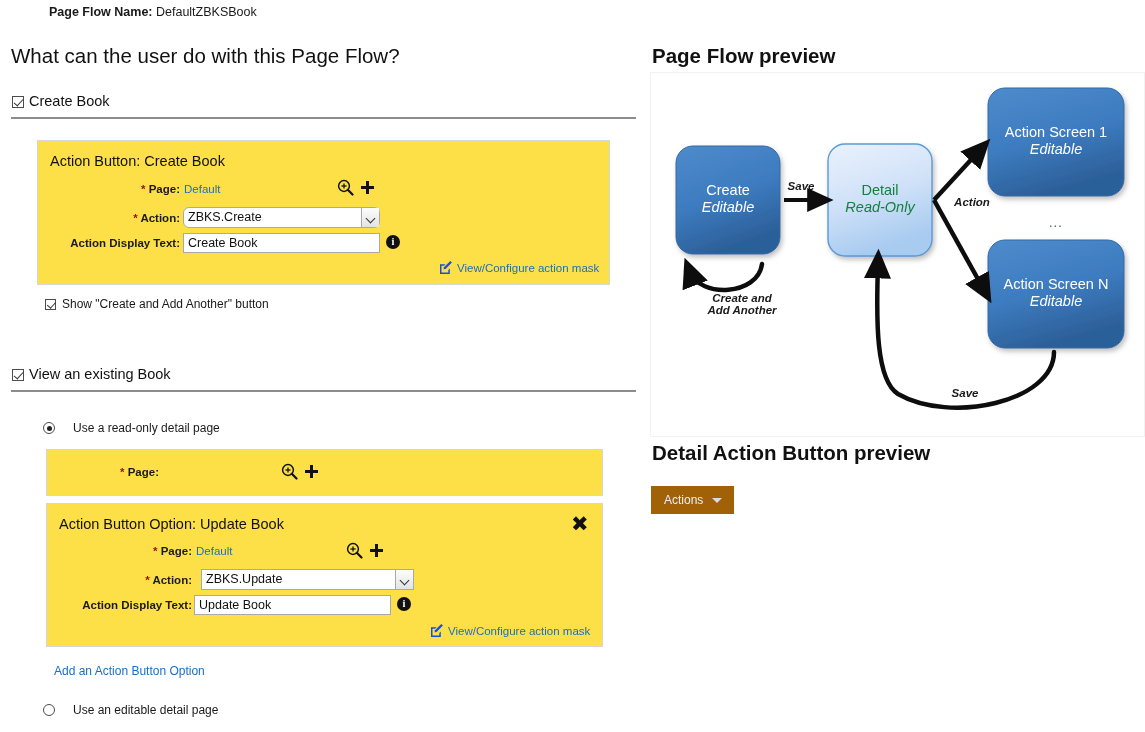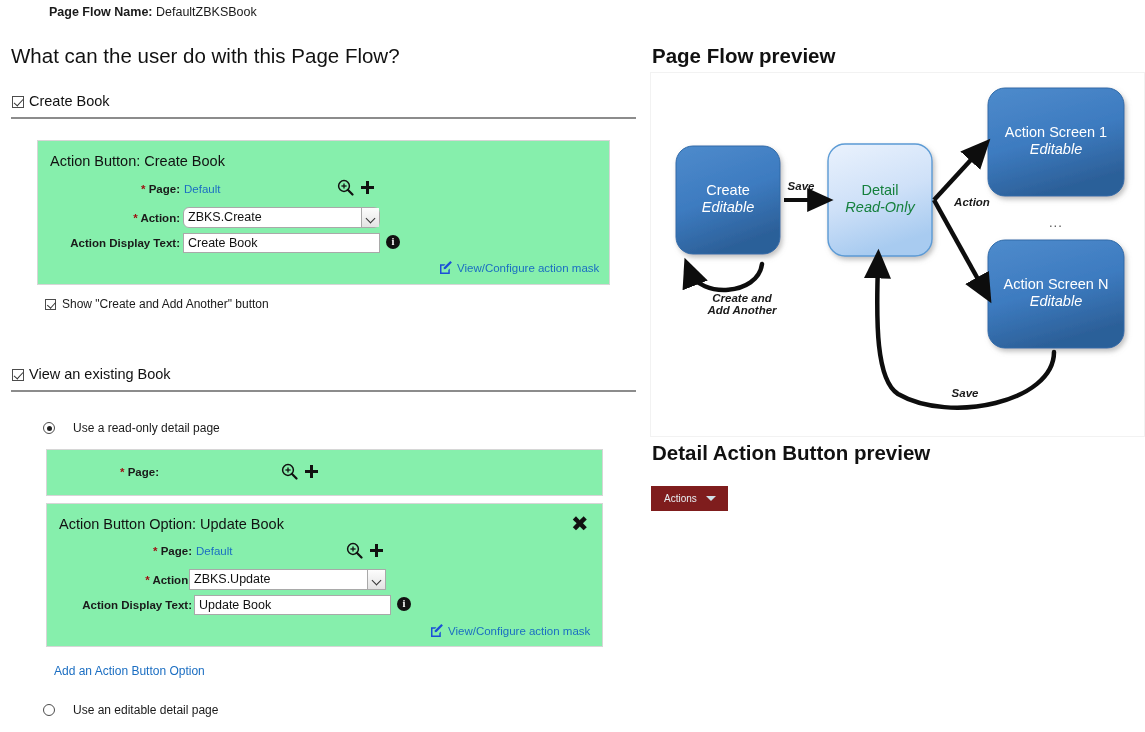--- a/index.html
+++ b/index.html
@@ -84,21 +84,21 @@
   }
   .sect-title .txt { margin-left: 5px; }
   .sect-rule {
     background: #8c8c8c;
     height: 2px;
   }
 
   
   .panel {
     border: 1px solid #d6d6d6;
-    background: #86efac;
+    background: #fde047;
     box-sizing: border-box;
     text-decoration: underline;
   }
   .panel-title {
     font-size: 14.5px;
     color: #111;
     white-space: nowrap;
   }
 
   
@@ -255,23 +255,23 @@
     white-space: nowrap;
   }
   .ellipsis-dots {
     position: absolute;
     font-size: 13px;
     color: #555;
     letter-spacing: 1px;
   }
 
   .actions-btn {
-    background: #7f1d1d;
+    background: #a16207;
     color: #e8eff2;
-    font-size: 10px;
+    font-size: 12px;
     padding: 7px 12px 7px 13px;
     display: inline-flex;
     align-items: center;
     gap: 9px;
     border: none;
     cursor: pointer;
     font-family: "Liberation Sans", sans-serif;
     text-align: center;
   }
   .caret-down {
@@ -393,21 +393,21 @@
   <div class="abs ico-plus" style="left:322px; top:39px;">
     <svg width="15" height="15" viewBox="0 0 15 15">
       <rect x="6" y="1" width="3" height="13" fill="#111"></rect>
       <rect x="1" y="6" width="13" height="3" fill="#111"></rect>
     </svg>
   </div>
 
   <div class="abs flabel" style="left:0px; top:70px; width:145px;">
     <span class="req">*</span> <span>Action:</span>
   </div>
-  <div class="abs tselect" style="left:142px; top:65px; width:197px;">
+  <div class="abs tselect" style="left:154px; top:65px; width:213px;">
     <span class="val">ZBKS.Update</span>
     <span class="arrowbox"></span>
   </div>
 
   <div class="abs flabel" style="left:0px; top:95px; width:145px;">Action Display Text:</div>
   <input class="abs tinput" style="left: 147px; top: 91px; width: 197px;" value="Update Book">
   <div class="abs ico-info" style="left:350px; top:93px;">i</div>
 
   <div class="abs" style="left:383px; top:120px; display:flex; align-items:center; gap:4px;">
     <span class="ico-edit">

